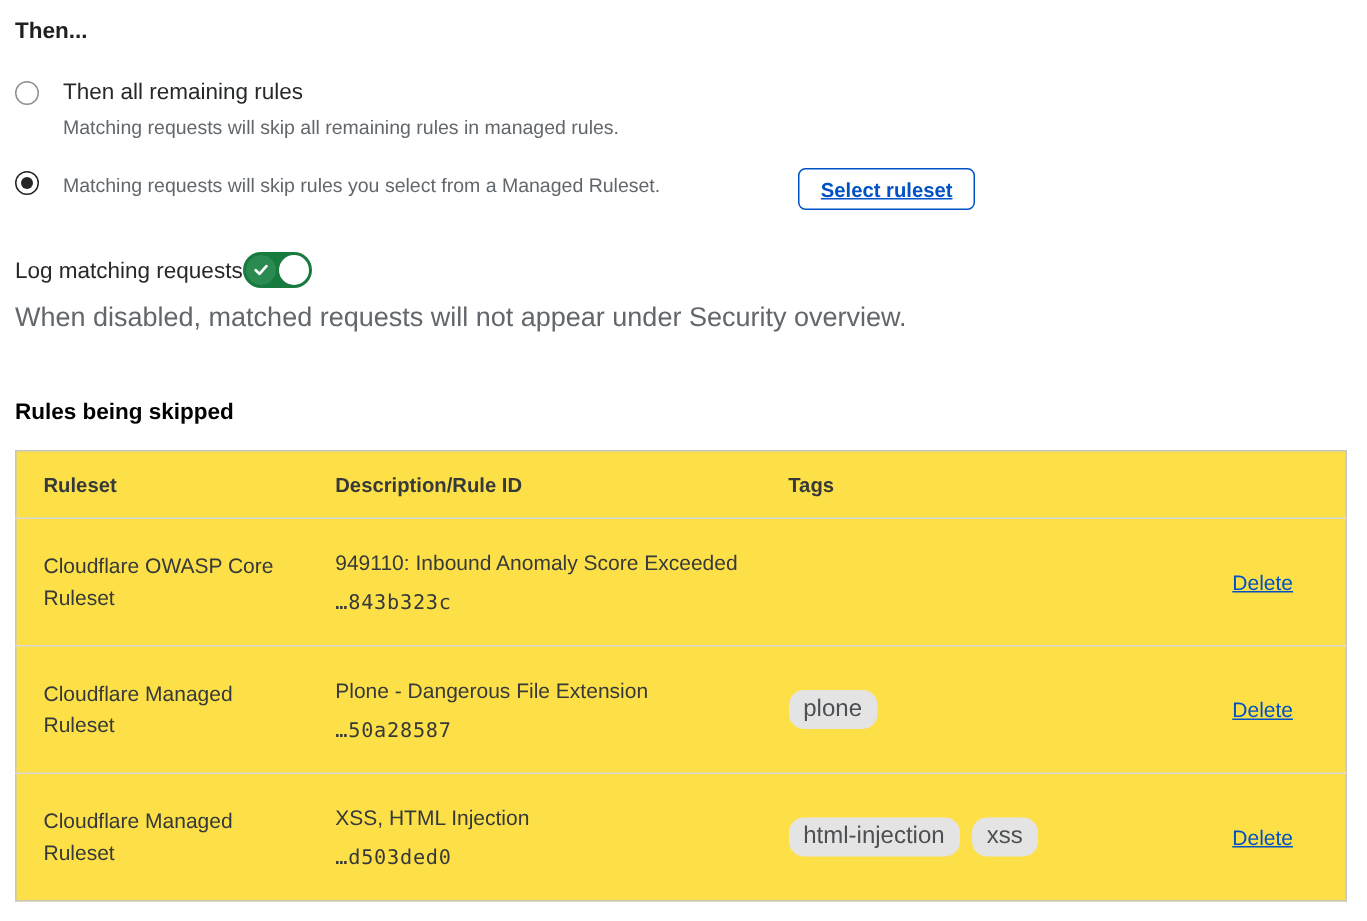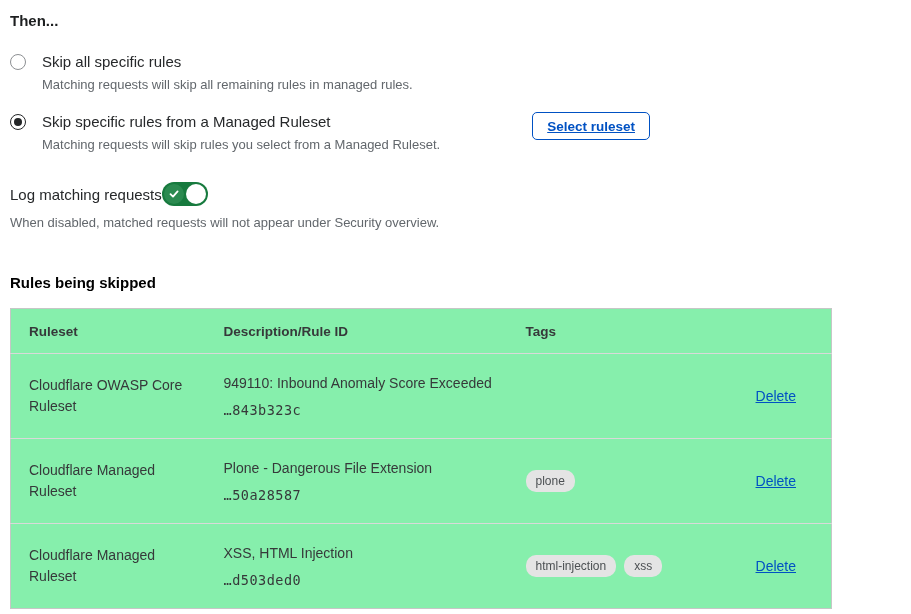--- a/index.html
+++ b/index.html
@@ -74,31 +74,31 @@
     background: #2b8a50;
     display: flex; align-items: center; justify-content: center;
   }
   .toggle .check-circle svg { display: block; }
   .toggle .knob {
     position: absolute; right: 2px; top: 2px;
     width: 20px; height: 20px; border-radius: 50%;
     background: #ffffff;
   }
 
-  .log-help { font-size: 13px; color: #62676c; margin-top: 9px; }
+  .log-help { font-size: 18px; color: #62676c; margin-top: 9px; }
 
   .table-heading {
     font-size: 15px; font-weight: bold; color: #000000;
     margin-top: 44px; margin-bottom: 17px;
   }
 
   table.rules-table {
-    width: 822px;
+    width: 888px;
     border-collapse: collapse;
-    background: #86efac;
+    background: #fde047;
     border: 1px solid #c6c6c6;
   }
   .rules-table th {
     text-align: left;
     font-size: 13.5px; font-weight: bold; color: #36393a;
     padding: 15px 0 14px 18px;
     border-bottom: 1px solid #d9d9d9;
   }
   .rules-table td {
     vertical-align: middle;
@@ -117,21 +117,21 @@
   .rule-id {
     font-family: "DejaVu Sans Mono", "Liberation Mono", monospace;
     font-size: 13.5px;
     margin-top: 9px;
     letter-spacing: 0.5px;
   }
   .td-tags .tag-pill {
     display: inline-block;
     background: #e4e4e4;
     color: #4c5053;
-    font-size: 12px;
+    font-size: 16px;
     border-radius: 10px;
     padding: 4px 10px;
     margin-right: 8px;
   }
   .td-action { text-align: right; padding-right: 35px !important; }
   .delete-link {
     color: #0051c3;
     font-size: 14px;
     text-decoration: underline;
     cursor: pointer;
@@ -140,31 +140,30 @@
 </head>
 <body>
 
 <div class="page">
 
   <div class="then-heading">Then...</div>
 
   <div class="option-row">
     <span class="radio"></span>
     <div class="option-text">
-      <div class="option-label">Skip all specific rules</div>
+      <div class="option-label">Then all remaining rules</div>
       <div class="option-desc">Matching requests will skip all remaining rules in managed rules.</div>
     </div>
   </div>
 
   <div class="option-row">
     <span class="radio selected">
         <span class="dot"></span>
       </span>
     <div class="option-text">
-      <div class="option-label">Skip specific rules from a Managed Ruleset</div>
       <div class="option-desc">Matching requests will skip rules you select from a Managed Ruleset.</div>
     </div>
     <button class="select-ruleset-btn">Select ruleset</button>
   </div>
 
   <div class="log-row">
     <span class="log-label">Log matching requests</span>
     <div class="toggle">
       <span class="check-circle">
         <svg width="10" height="10" viewBox="0 0 10 10">

